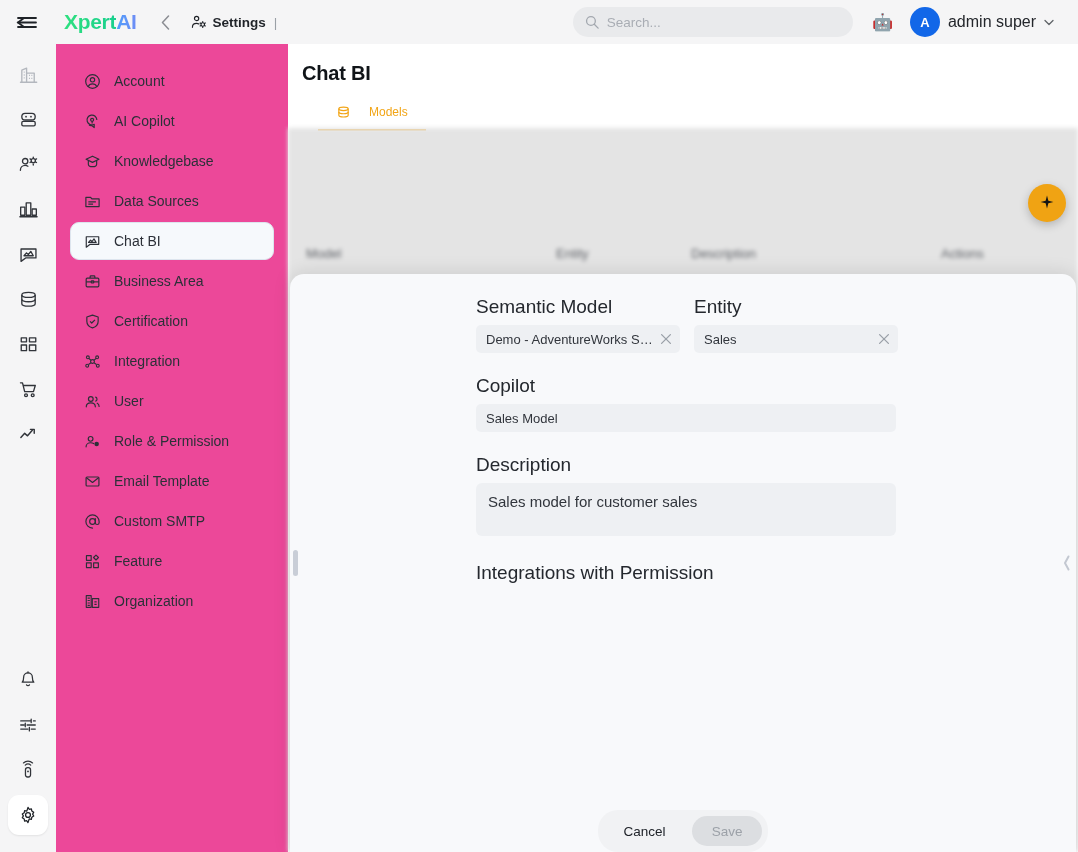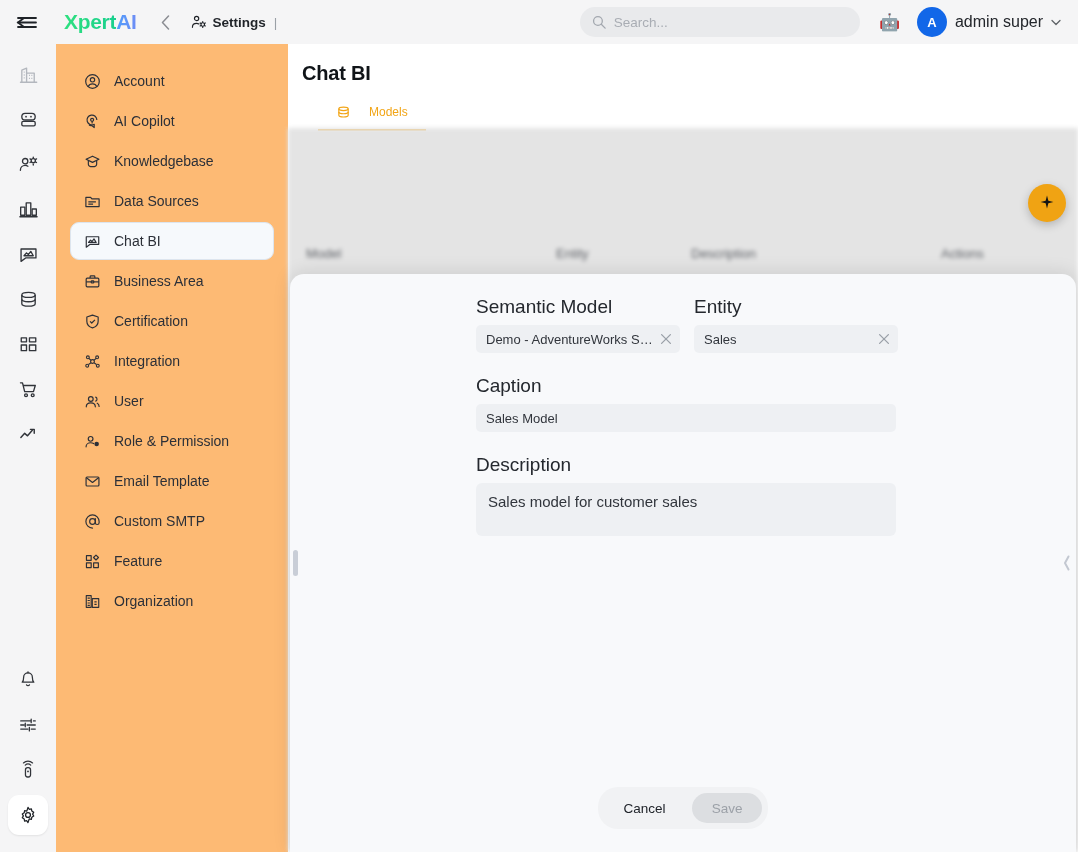--- a/index.html
+++ b/index.html
@@ -10,21 +10,21 @@
     overflow: hidden;
     -webkit-font-smoothing: antialiased;
   }
   .app { position: relative; width: 1078px; height: 852px; display: flex; flex-direction: column; }
 
   
   .topbar {
     height: 44px; flex: 0 0 44px;
     display: flex; align-items: center;
     background: #f5f5f6;
-    padding: 0 17px 0 10px;
+    padding: 0 24px 0 10px;
     gap: 0px;
   }
   .hamburger { width: 34px; height: 34px; display:flex; align-items:center; justify-content:center; cursor:pointer; border-radius:8px; }
   .logo { font-size: 21px; font-weight: 700; letter-spacing: -0.3px; margin-left: 20px; white-space: nowrap; }
   .logo .x1 { background: linear-gradient(90deg,#2ee07f,#19cf8e); -webkit-background-clip: text; background-clip: text; color: transparent; }
   .logo .x2 { background: linear-gradient(90deg,#4f9dfb,#6f8cf5); -webkit-background-clip: text; background-clip: text; color: transparent; }
   .backchev { margin-left: 18px; width: 22px; height: 28px; display:flex; align-items:center; justify-content:center; color:#8b8d93; cursor:pointer; }
   .crumb { display:flex; align-items:center; gap:6px; margin-left: 14px; font-size: 13.5px; font-weight: 700; color:#1f2328; cursor:pointer;}
   .crumb .sep { font-weight: 400; color:#9aa0a6; margin-left: 2px; }
   .spacer { flex: 1 1 auto; }
@@ -62,21 +62,21 @@
     width: 40px; height: 40px; margin-bottom: 5px;
     display:flex; align-items:center; justify-content:center;
     border-radius: 11px; cursor:pointer; color:#31343a;
   }
   .rail-item.muted { color:#aeb2b9; }
   .rail-item.active { background:#ffffff; box-shadow: 0 1px 2px rgba(0,0,0,.08); }
   .rail-gap { flex: 1 1 auto; }
 
   
   .navpanel {
-    width: 232px; flex: 0 0 232px; background:#fdba74;
+    width: 232px; flex: 0 0 232px; background:#ec4899;
     padding: 18px 14px 14px 14px; overflow-y: auto;
   }
   .nav-item {
     display:flex; align-items:center; gap: 13px;
     height: 38px; padding: 0 12px; border-radius: 9px;
     font-size: 14px; color:#2c3038; cursor:pointer; margin-bottom: 2px;
     border: 1px solid transparent;
   }
   .nav-item .ic { width:18px; height:18px; flex:0 0 18px; display:flex; align-items:center; justify-content:center; color:#2c3038; }
   .nav-item.active { background:#f6f9fc; border-color:#dde5ee; }
@@ -141,21 +141,21 @@
   .inputbox .val { flex:1 1 auto; white-space:nowrap; overflow:hidden; text-overflow:ellipsis; }
   .clear { color:#9aa0a8; font-size: 14px; padding: 0 2px; cursor:pointer; line-height:1; }
   .textarea {
     min-height: 53px; background:#eef0f3; border-radius: 6px;
     padding: 10px 12px; font-size: 15px; color:#31353c; cursor:text;
   }
   .mt22 { margin-top: 22px; }
   .mt26 { margin-top: 26px; }
 
   .footer {
-    position:absolute; left:0; right:0; bottom: 23px;
+    position:absolute; left:0; right:0; bottom: 0;
     display:flex; justify-content:center;
   }
   .btnwrap {
     display:flex; align-items:center; gap: 6px;
     background:#f1f2f4; border-radius: 20px; padding: 6px;
   }
   .btn {
     height: 30px; padding: 0 20px; border-radius: 16px;
     display:flex; align-items:center; font-size: 13.5px; cursor:pointer;
     border:none; font-family: inherit; background: transparent; color:#20242a;
@@ -540,31 +540,34 @@
                 <span class="clear">
                   <svg width="12" height="12" viewBox="0 0 12 12" fill="none" stroke="#9aa0a8" stroke-width="1.3" stroke-linecap="round">
                       <path d="M1.6 1.6l8.8 8.8M10.4 1.6l-8.8 8.8"></path>
                     </svg>
                 </span>
               </div>
             </div>
           </div>
 
           <div class="fgroup-lg mt22">
-            <div class="fieldlabel">Caption</div>
+            <div class="fieldlabel">Copilot</div>
             <div class="inputbox">
               <span class="val">Sales Model</span>
             </div>
           </div>
 
           <div class="fgroup-lg mt22">
             <div class="fieldlabel">Description</div>
             <div class="textarea">Sales model for customer sales</div>
           </div>
 
+          <div class="fgroup-lg mt26">
+            <div class="fieldlabel">Integrations with Permission</div>
+          </div>
         </div>
 
         <div class="footer">
           <div class="btnwrap">
             <button class="btn">Cancel</button>
             <button class="btn disabled">Save</button>
           </div>
         </div>
       </div>
 

